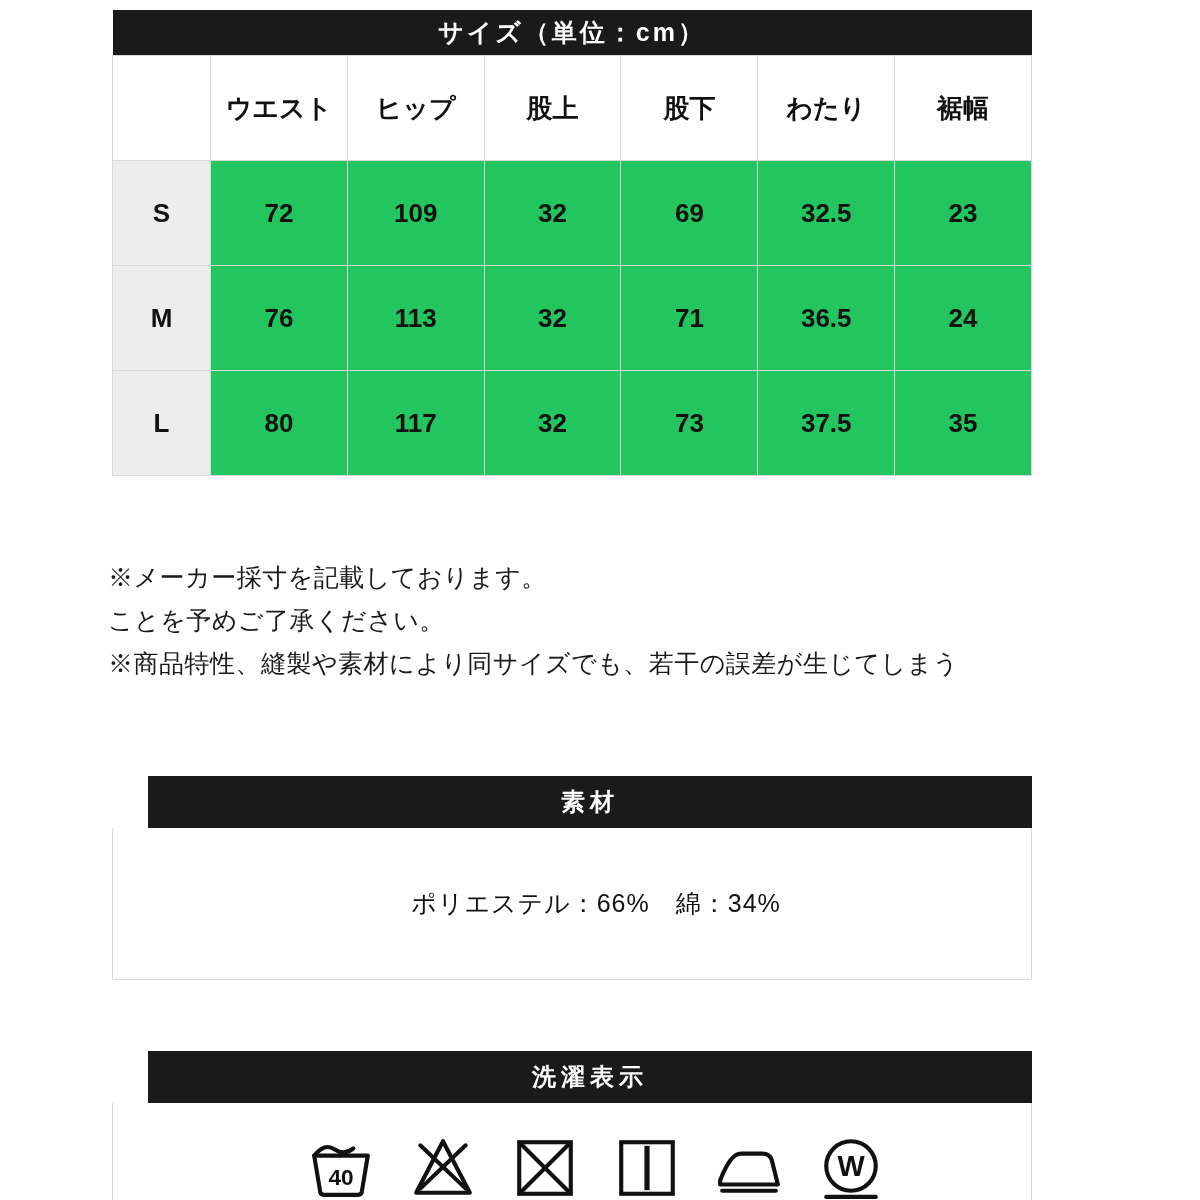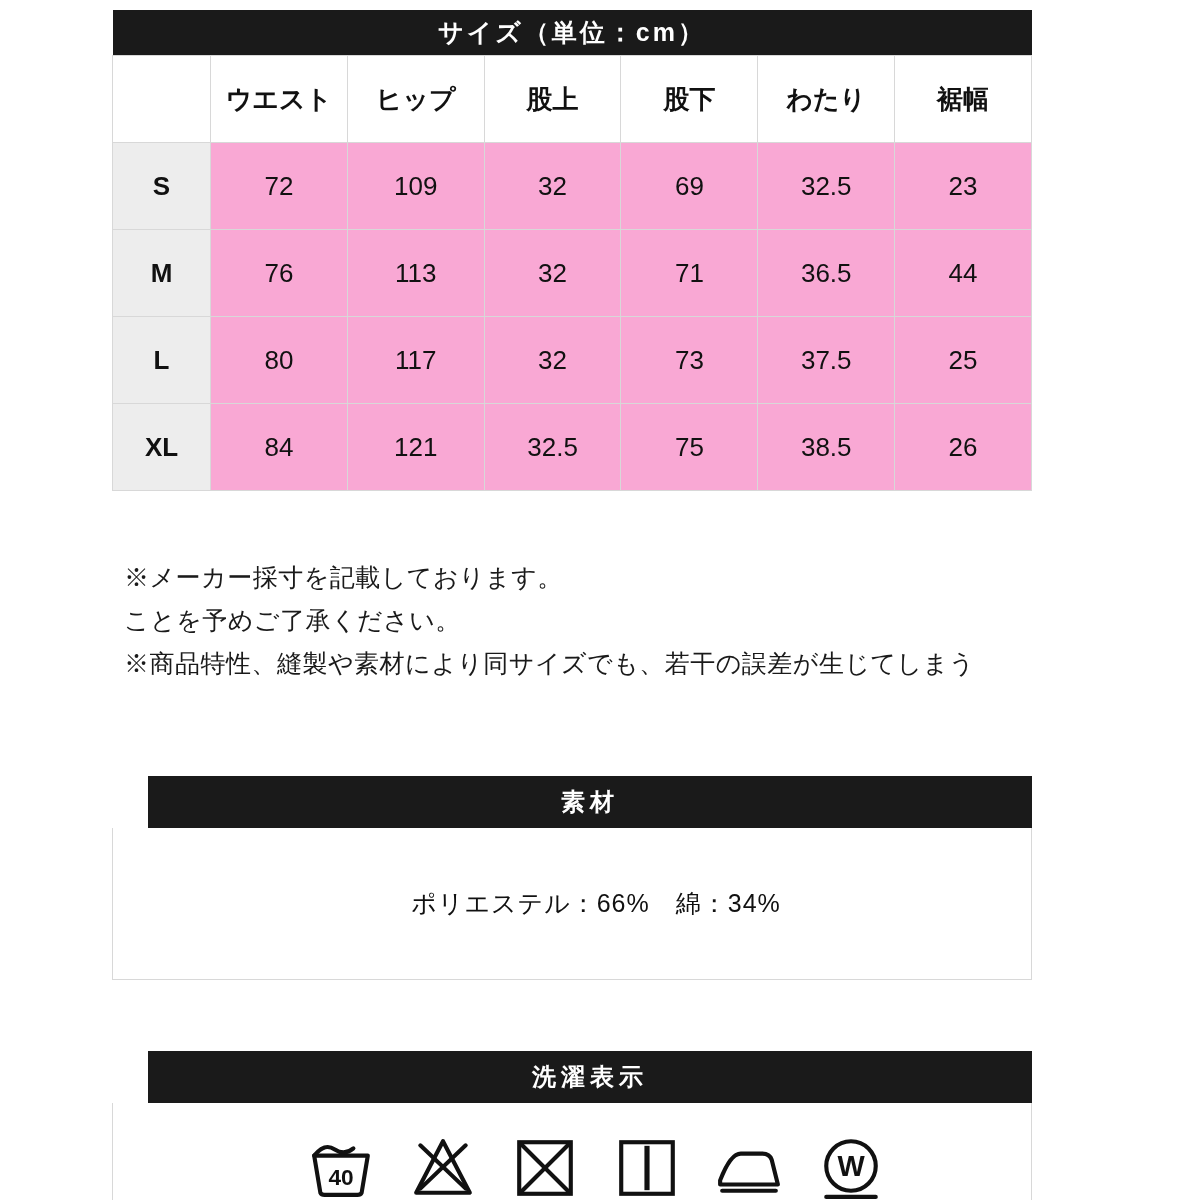--- a/index.html
+++ b/index.html
@@ -40,43 +40,43 @@
     font-size: 25px;
     font-weight: bold;
     letter-spacing: 3px;
     height: 45px;
     padding: 0;
     border: none;
   }
   table.size-table th,
   table.size-table td {
     border: 1px solid #d8d8d8;
-    padding: 2px;
+    padding: 11px;
     height: 82px;
     text-align: center;
     vertical-align: middle;
     font-size: 26px;
     color: #111111;
   }
   table.size-table tbody th.rowlabel {
     background: #ededed;
     font-weight: bold;
     font-size: 26px;
     width: 98px;
   }
   table.size-table tbody td {
-    background: #f9a8d4;
-    font-weight: normal;
+    background: #22c55e;
+    font-weight: bold;
   }
   .size-col-1 { width: 98px; }
 
   
   .notes {
     position: absolute;
-    left: 124px;
+    left: 108px;
     top: 556px;
     width: 940px;
     font-size: 25px;
     line-height: 1.72;
     color: #1a1a1a;
     letter-spacing: 0.5px;
   }
   .notes p {
     margin: 0;
   }
@@ -179,39 +179,30 @@
           <td>32.5</td>
           <td>23</td>
         </tr>
         <tr>
           <th class="rowlabel">M</th>
           <td>76</td>
           <td>113</td>
           <td>32</td>
           <td>71</td>
           <td>36.5</td>
-          <td>44</td>
+          <td>24</td>
         </tr>
         <tr>
           <th class="rowlabel">L</th>
           <td>80</td>
           <td>117</td>
           <td>32</td>
           <td>73</td>
           <td>37.5</td>
-          <td>25</td>
-        </tr>
-        <tr>
-          <th class="rowlabel">XL</th>
-          <td>84</td>
-          <td>121</td>
-          <td>32.5</td>
-          <td>75</td>
-          <td>38.5</td>
-          <td>26</td>
+          <td>35</td>
         </tr>
       </tbody>
     </table>
   </div>
 
   <div class="notes">
     <p>※メーカー採寸を記載しております。</p>
     <p>ことを予めご了承ください。</p>
     <p>※商品特性、縫製や素材により同サイズでも、若干の誤差が生じてしまう</p>
   </div>

